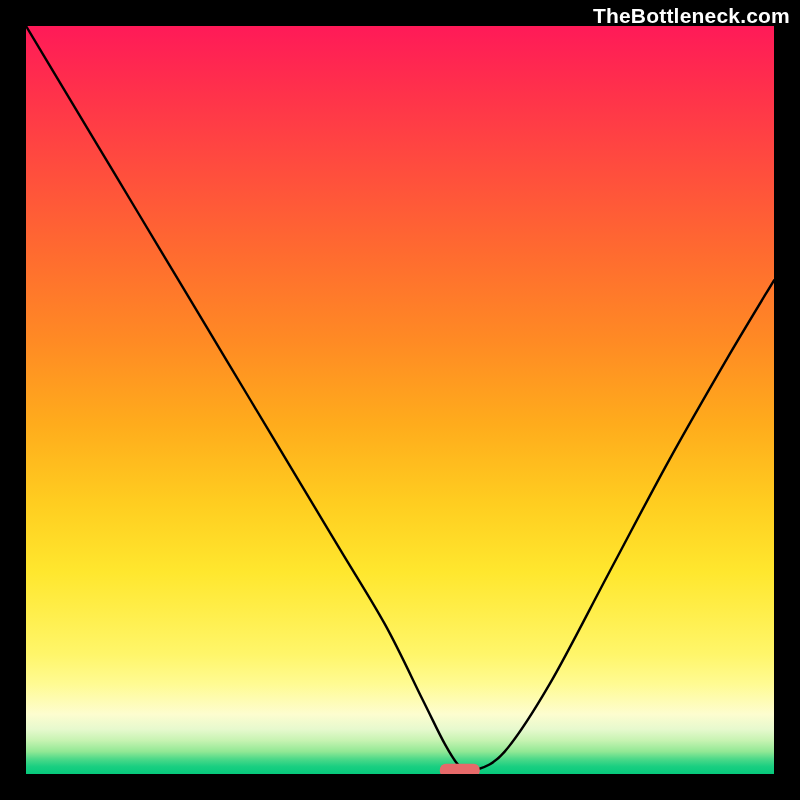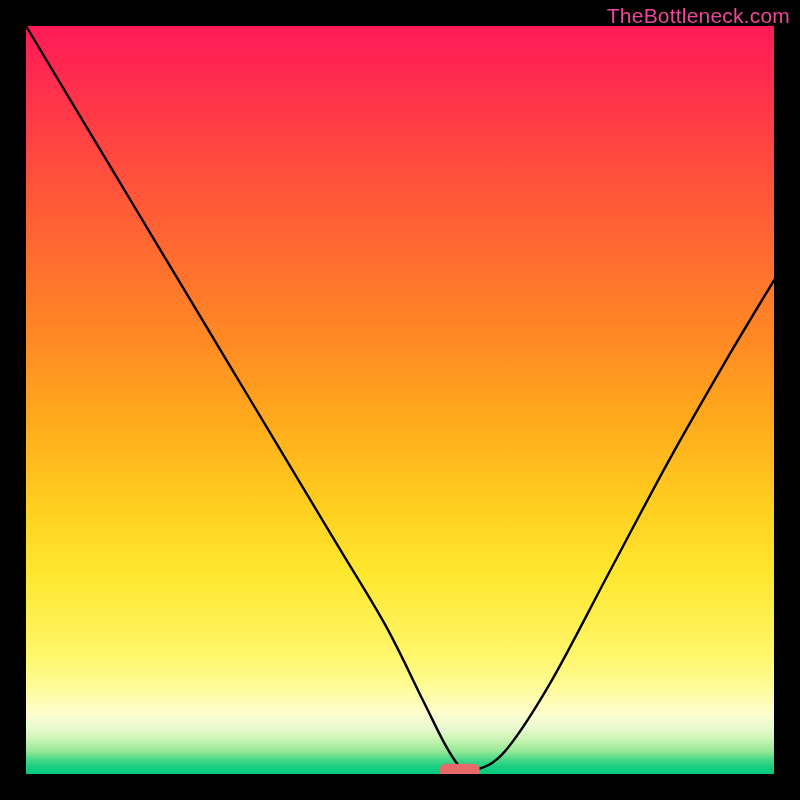--- a/index.html
+++ b/index.html
@@ -69,24 +69,24 @@
     stroke-linecap: round;
   }
   .marker {
     fill: #e76a6a;
     stroke: none;
   }
   .watermark {
     position: absolute;
     top: 4px;
     right: 10px;
-    color: #ec4899;
+    color: #ffffff;
     font-size: 21px;
     letter-spacing: 0.2px;
-    font-weight: 400;
+    font-weight: 700;
   }
 </style>
 </head>
 <body>
 
 <div class="frame">
   <div class="plot">
     <div class="gradient"></div>
     <svg class="curve-svg" viewBox="0 0 748 748" preserveAspectRatio="none">
       <path class="curve-path" d="M 0.0 0.0 C 7.5 12.5 29.9 49.9 44.9 74.8 C 59.8 99.7 74.8 124.7 89.8 149.6 C 104.7 174.5 119.7 199.5 134.6 224.4 C 149.6 249.3 164.6 274.3 179.5 299.2 C 194.5 324.1 209.4 349.1 224.4 374.0 C 239.4 398.9 254.3 423.9 269.3 448.8 C 284.2 473.7 299.2 498.7 314.2 523.6 C 329.1 548.5 345.3 573.5 359.0 598.4 C 372.8 623.3 386.5 653.3 396.4 673.2 C 406.4 693.1 412.6 706.9 418.9 718.1 C 425.1 729.3 428.9 736.2 433.8 740.5 C 438.8 744.9 441.3 746.8 448.8 744.3 C 456.3 741.8 466.3 739.9 478.7 725.6 C 491.2 711.2 506.1 688.2 523.6 658.2 C 541.1 628.3 563.5 583.4 583.4 546.0 C 603.4 508.6 623.3 470.0 643.3 433.8 C 663.2 397.7 685.7 359.0 703.1 329.1 C 720.6 299.2 740.5 266.8 748.0 254.3"></path>

